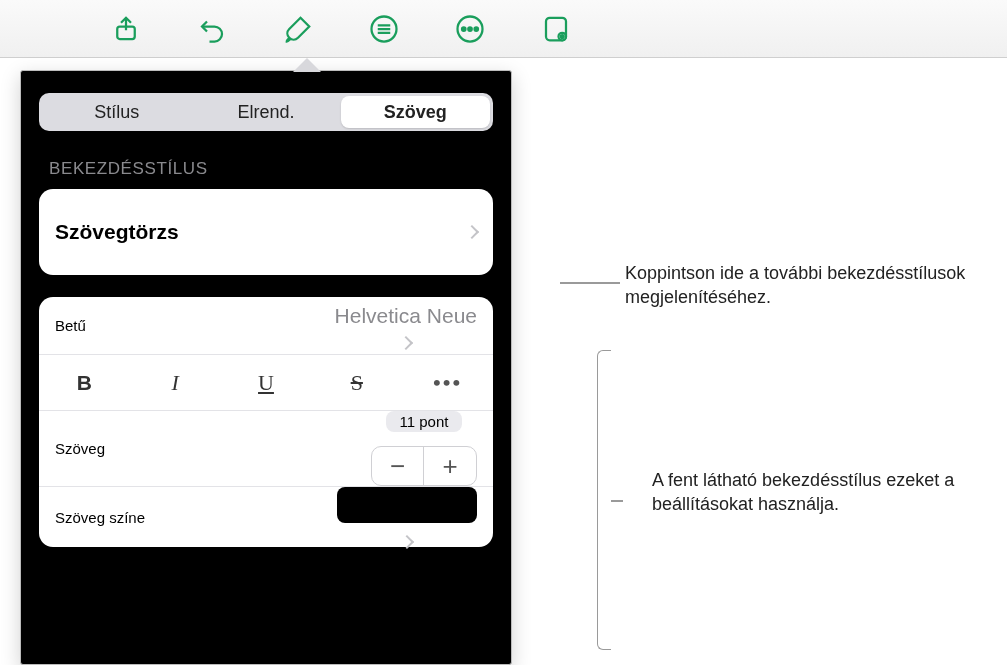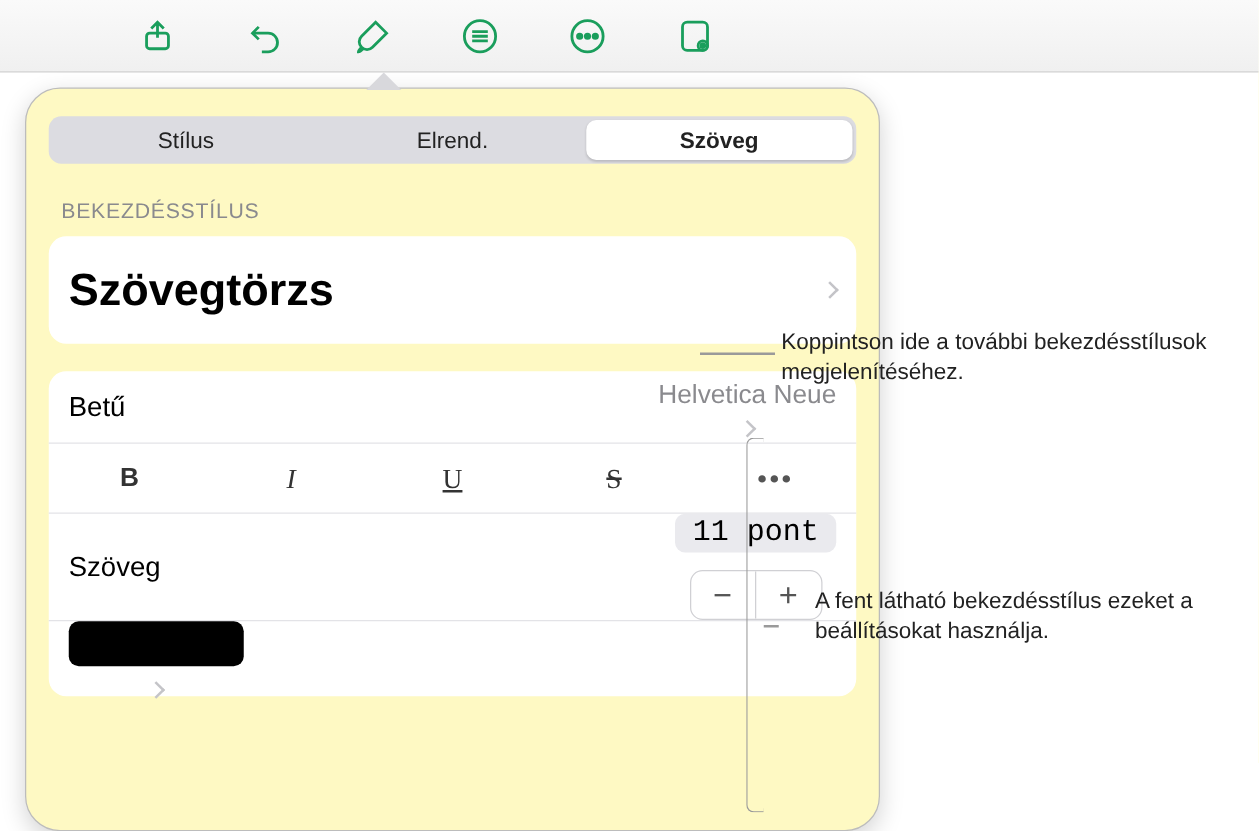--- a/index.html
+++ b/index.html
@@ -42,24 +42,24 @@
     top:60px; left:295px;
     width:0;height:0;
     border-left:12px solid transparent;
     border-right:12px solid transparent;
     border-bottom:12px solid #d8d8dc;
     z-index:4;
   }
   .panel-border-shadow {
     position:absolute;
     top:70px; left:20px;
-    width:684px; height:595px;
-    background:#fef9c3;
+    width:492px; height:595px;
+    background:#000000;
     border:1px solid #bcbcbc;
-    border-radius:28px;
+    border-radius:3px;
     box-shadow: 0 6px 20px rgba(0,0,0,.18);
     overflow:hidden;
   }
   .seg-wrap {
     padding:22px 18px 14px;
   }
   .seg {
     display:flex;
     background:#dcdce1;
     border-radius:10px;
@@ -93,30 +93,30 @@
   .row {
     display:flex;
     align-items:center;
     justify-content:space-between;
     padding:0 16px;
     min-height:58px;
     border-bottom:1px solid #e3e3e7;
     position:relative;
   }
   .row:last-child { border-bottom:none; }
-  .row .label { font-size:22px; color:#000; }
+  .row .label { font-size:15px; color:#000; }
   .row .value { font-size:21px; color:#8a8a8e; display:flex; align-items:center; gap:10px;flex-direction:column; }
   .chev {
     width:10px;height:10px;
     border-top:2px solid #c4c4c8;
     border-right:2px solid #c4c4c8;
     transform:rotate(45deg);
   }
   .para-style-row { min-height:86px; }
-  .para-style-name { font-size:36px; font-weight:600; color:#000; }
+  .para-style-name { font-size:21px; font-weight:600; color:#000; }
   .bius-row {
     display:flex;
     align-items:center;
     justify-content:space-around;
     padding:0;
     min-height:56px;
   }
   .bius-cell {
     flex:1;
     display:flex; align-items:center; justify-content:center;
@@ -126,23 +126,22 @@
   }
   .bius-b { font-weight:700; font-family:-apple-system,Helvetica,Arial,sans-serif; font-size:21px;}
   .bius-i { font-style:italic; font-family:Georgia,serif;}
   .bius-u { text-decoration:underline; font-family:Georgia,serif; font-variant:small-caps;}
   .bius-s { text-decoration:line-through; font-family:Georgia,serif;}
   .bius-more { letter-spacing:2px; font-weight:700; color:#555;}
   .size-pill {
     background:#eaeaee;
     border-radius:8px;
     padding:2px 14px;
-    font-size:24px;
+    font-size:15px;
     color:#000;
-    font-family:Liberation Mono, monospace;
   }
   .stepper {
     display:flex;
     border:1px solid #d0d0d4;
     border-radius:10px;
     overflow:hidden;
     height:40px;
   }
   .stepper-btn {
     width:52px;
@@ -259,20 +258,21 @@
       <span class="label">Szöveg</span>
       <span class="value" style="gap:14px;">
         <span class="size-pill">11 pont</span>
         <span class="stepper">
           <span class="stepper-btn">−</span>
           <span class="stepper-btn">+</span>
         </span>
       </span>
     </div>
     <div class="row">
+      <span class="label">Szöveg színe</span>
       <span class="value" style="gap:14px;">
         <span class="color-swatch"></span>
         <span class="chev"></span>
       </span>
     </div>
   </div>
 
 </div>
 
 <div class="callout-line" style="top:282px; left:560px; width:60px;"></div>

